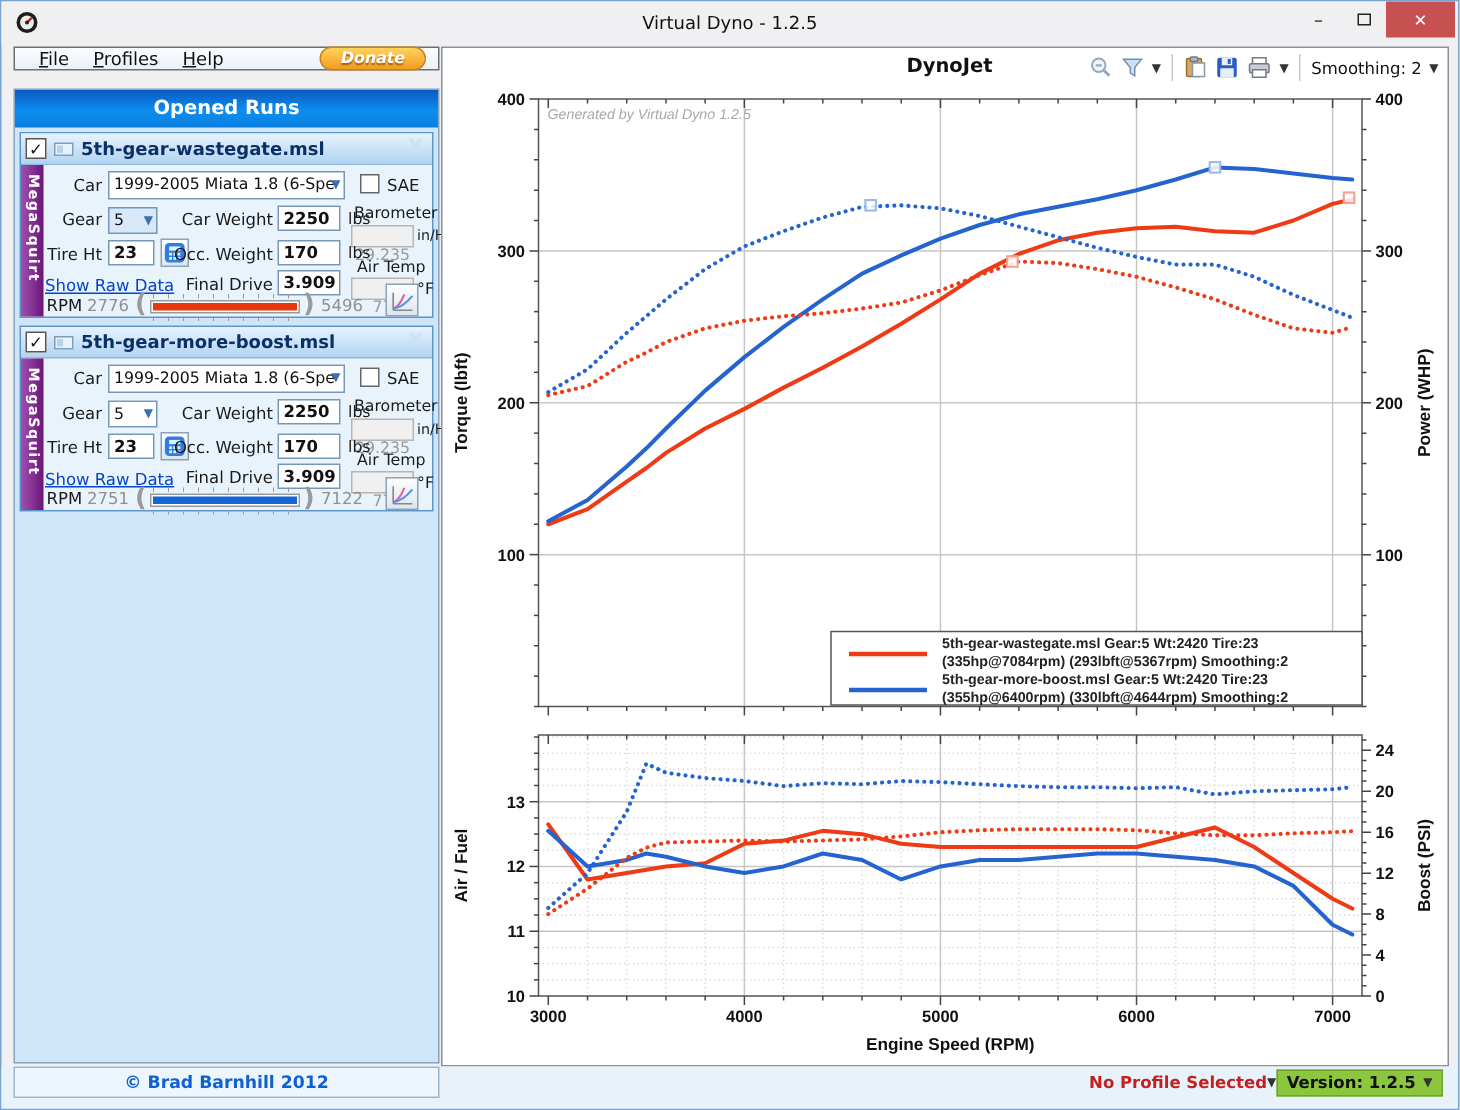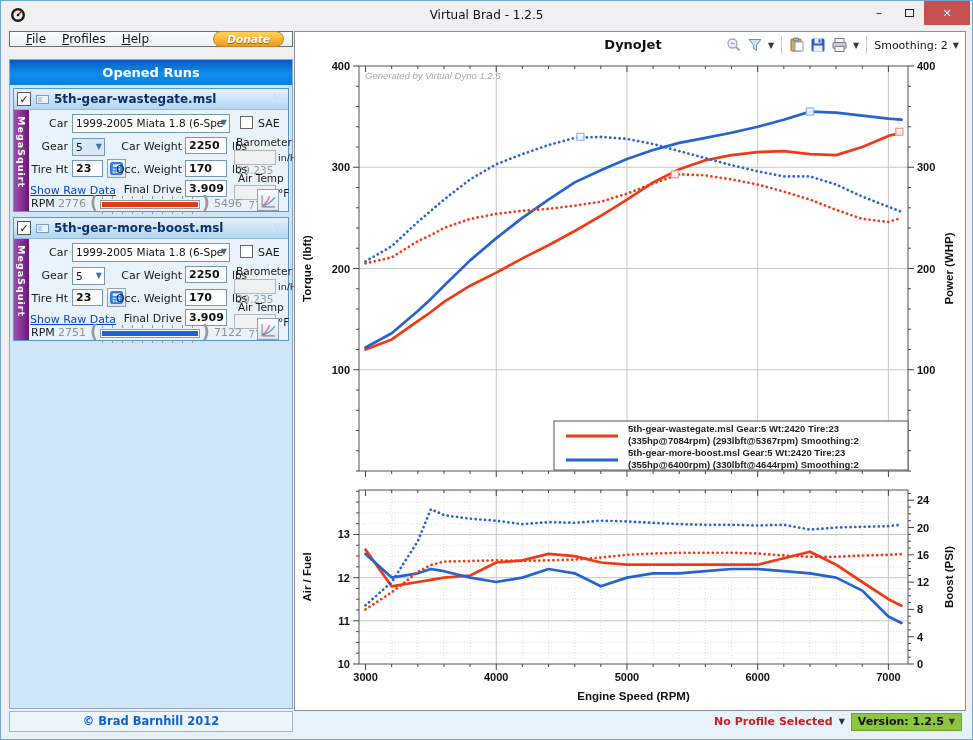--- a/index.html
+++ b/index.html
@@ -57,38 +57,38 @@
   .tb-caret { font-size:8px; color:#333; }
   .smoothing { font-size:11px; color:#111; }
   svg text { font-family:"Liberation Sans", sans-serif; }
   .tick { font-size:11px; font-weight:bold; fill:#111; }
   .axtitle { font-size:11.5px; font-weight:bold; fill:#111; }
   .wm { font-size:9.5px; font-style:italic; fill:#a8a8a8; }
   .lg { font-size:9.5px; font-weight:bold; fill:#222; }
   
   .status-strip { position:absolute; left:0; top:710px; right:0; bottom:0; background:#e7f2fb; }
   .footer-box { position:absolute; left:8px; top:0; width:284px; height:21px; background:#eef6fd; border:1px solid #9eb6c8; text-align:center; font-size:11.5px; font-weight:bold; color:#1060d2; line-height:19px; }
-  .status-right { position:absolute; right:10px; top:0; height:21px; display:flex; align-items:center; gap:6px; }
+  .status-right { position:absolute; right:10px; top:0; height:21px; display:flex; align-items:center; gap:0; }
   .profile-label { font-size:11px; font-weight:bold; color:#c42020; }
   .mini-caret { font-size:8px; color:#333; }
   .version-chip { background:#8cc63e; border:1px solid #6fa32a; font-size:11px; font-weight:bold; color:#111; padding:1px 6px 2px 6px; display:flex; align-items:center; gap:5px; }
 </style>
 </head>
 <body>
 
 <div class="window">
 
   <div class="titlebar">
     <svg class="app-icon" viewBox="0 0 16 16">
       <circle cx="8" cy="8" r="7" fill="#1d1d1d"></circle>
       <circle cx="8" cy="8" r="4.6" fill="#ececec"></circle>
       <path d="M8 8 L11.2 4.8" stroke="#c01010" stroke-width="1.5"></path>
       <circle cx="8" cy="8" r="1.3" fill="#1d1d1d"></circle>
     </svg>
-    <div class="title-text">Virtual Brad - 1.2.5</div>
+    <div class="title-text">Virtual Dyno - 1.2.5</div>
     <div class="win-btns">
       <div class="win-btn">–</div>
       <div class="win-btn btn-max">
           <span></span>
         </div>
       <div class="win-btn btn-close">✕</div>
     </div>
   </div>
 
   <div class="menubar">

